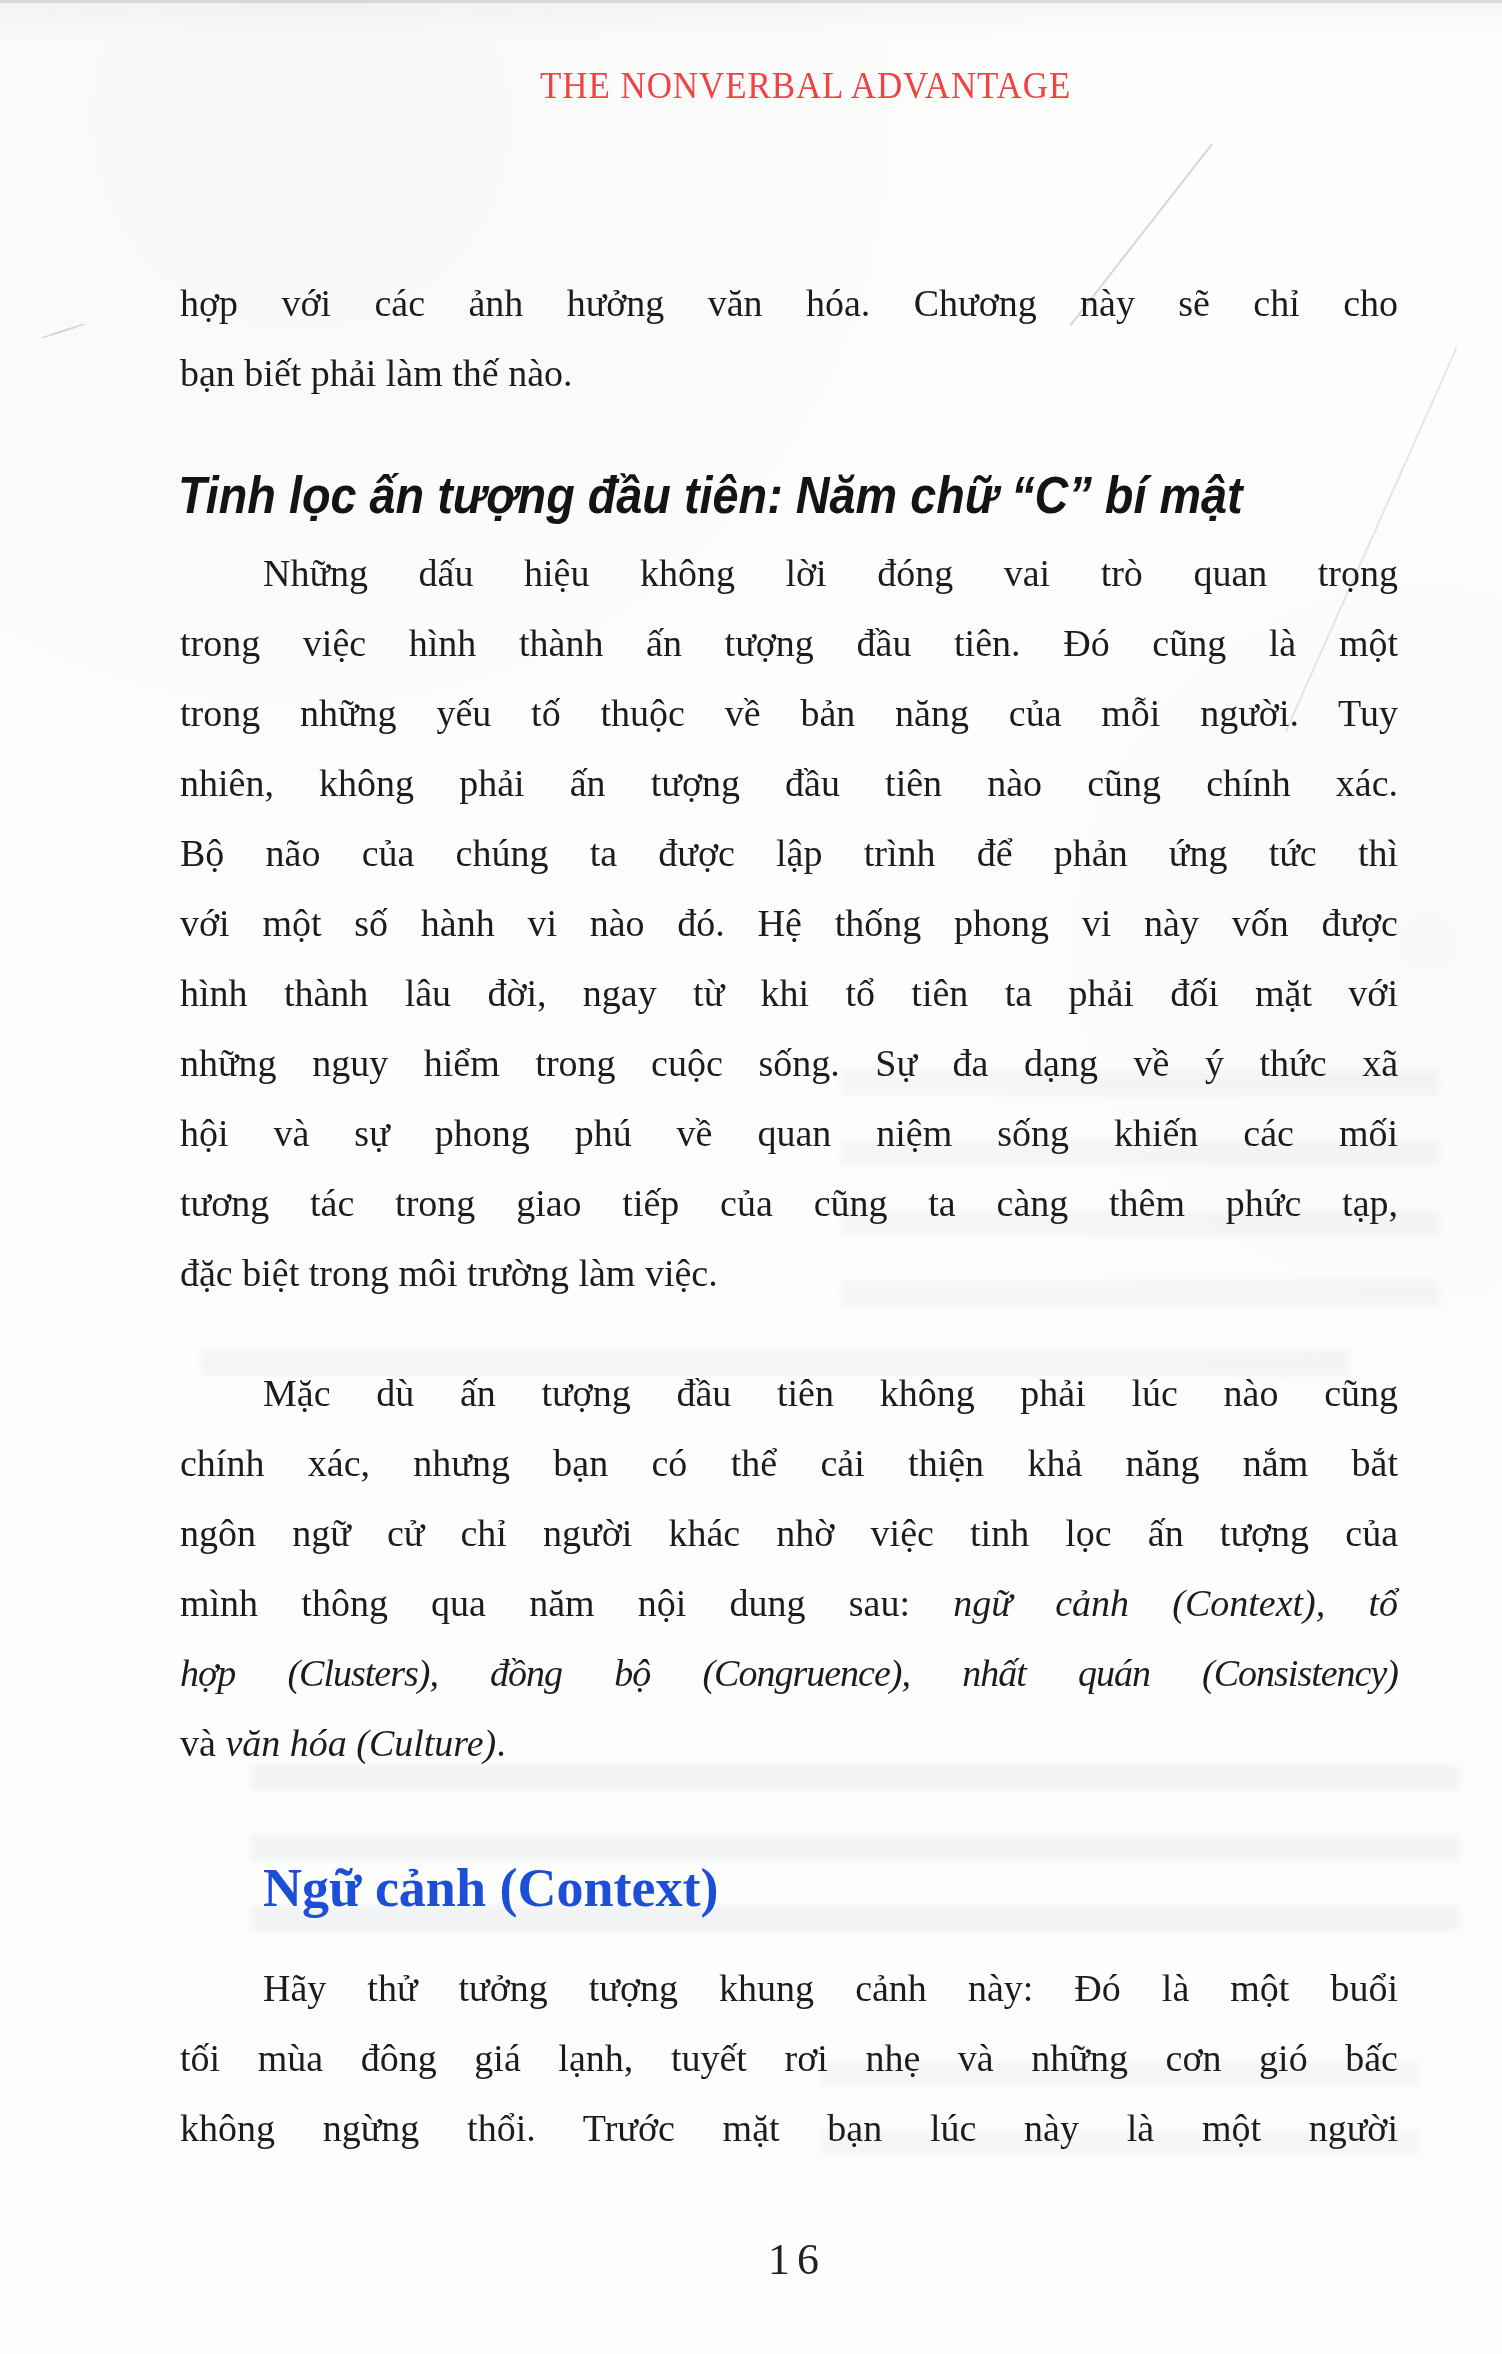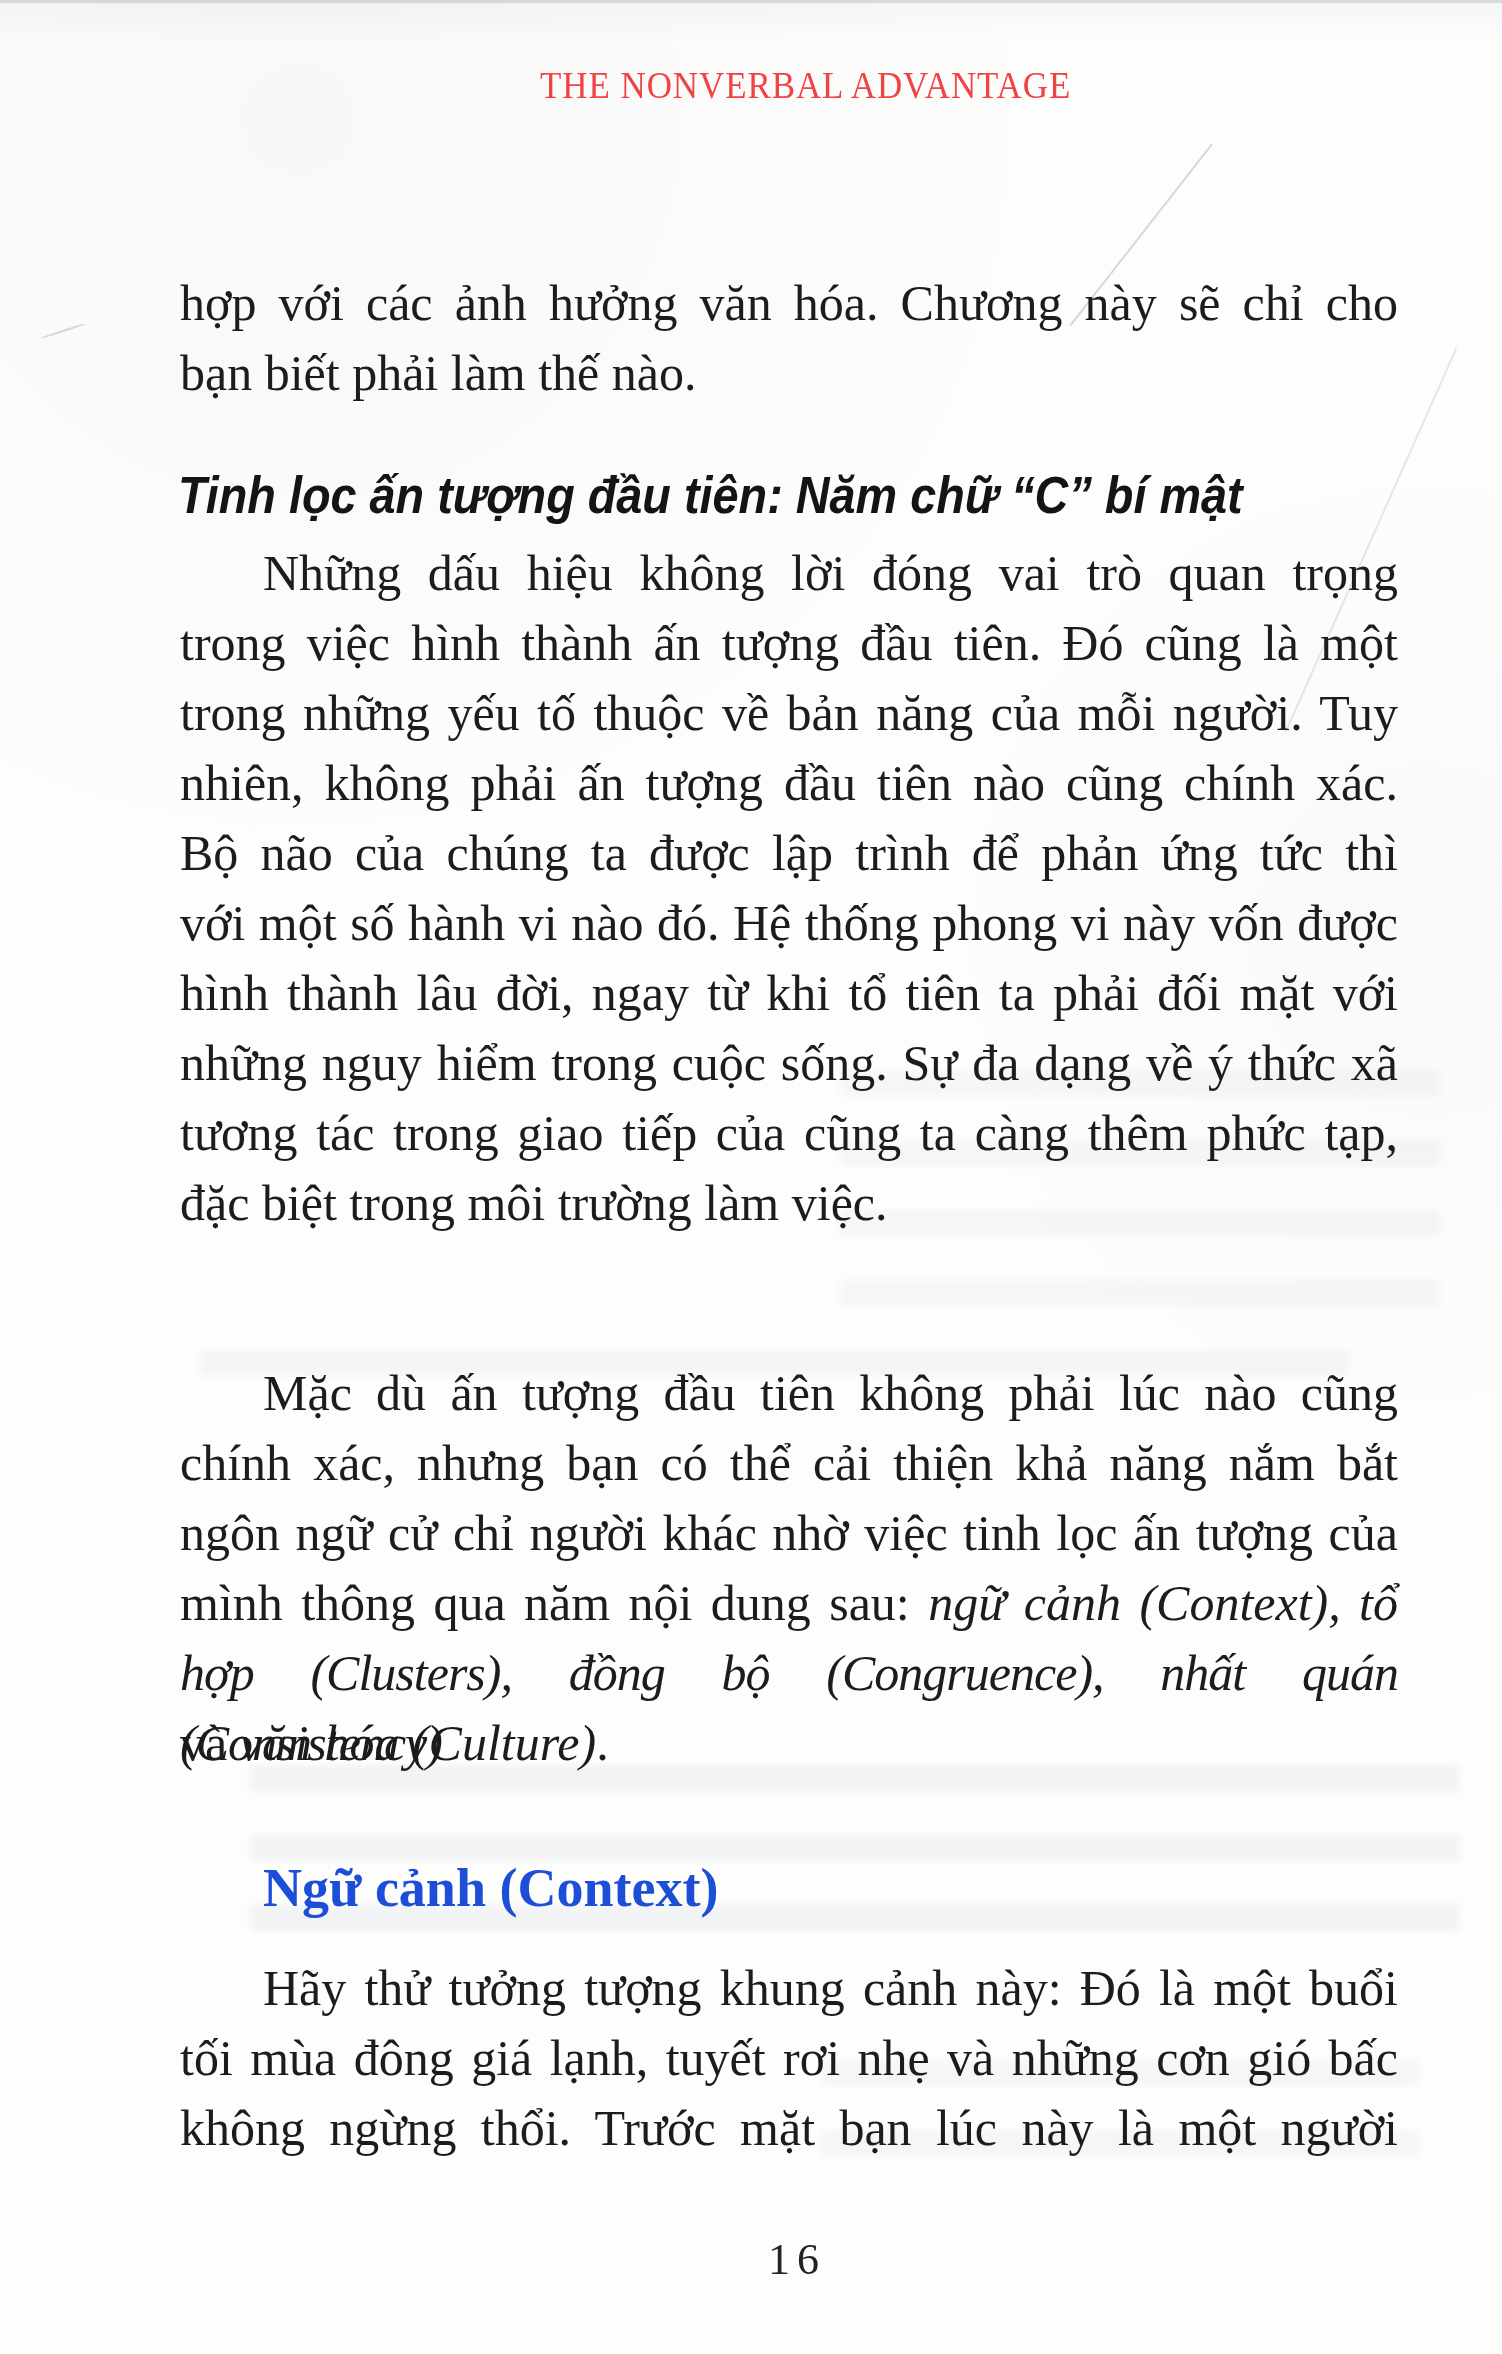--- a/index.html
+++ b/index.html
@@ -21,21 +21,21 @@
       radial-gradient(circle at 95% 40%, rgba(140,150,170,0.04), rgba(0,0,0,0) 25%);
   }
   .running-head{
     position:absolute;top:62px;left:0;width:100%;height:46px;
     text-align:center;font-size:38px;line-height:46px;
     letter-spacing:1px;color:#ef4444;
   }
   .running-head span{display:inline-block;transform:translateX(55px) scaleX(0.92);transform-origin:center;}
   .textcol{position:absolute;left:180px;width:1218px;}
   .line{
-    font-size:50px;line-height:70px;height:70px;
+    font-size:38px;line-height:70px;height:70px;
     text-align:justify;text-align-last:justify;
     white-space:normal;
   }
   .line.last{text-align:right;text-align-last:left;}
   .line.indent{padding-left:83px;}
   .line.tight{letter-spacing:-1px;}
   .italic{font-style:italic;font-family:Liberation Serif, serif;}
   .heading-sans{
     position:absolute;left:178px;top:460px;height:70px;width:1320px;
     font-family:"Liberation Sans", sans-serif;
@@ -99,20 +99,21 @@
 
   <div class="textcol" style="top:538px;">
     <div class="line indent">Những dấu hiệu không lời đóng vai trò quan trọng</div>
     <div class="line">trong việc hình thành ấn tượng đầu tiên. Đó cũng là một</div>
     <div class="line">trong những yếu tố thuộc về bản năng của mỗi người. Tuy</div>
     <div class="line">nhiên, không phải ấn tượng đầu tiên nào cũng chính xác.</div>
     <div class="line">Bộ não của chúng ta được lập trình để phản ứng tức thì</div>
     <div class="line">với một số hành vi nào đó. Hệ thống phong vi này vốn được</div>
     <div class="line">hình thành lâu đời, ngay từ khi tổ tiên ta phải đối mặt với</div>
     <div class="line">những nguy hiểm trong cuộc sống. Sự đa dạng về ý thức xã</div>
+    <div class="line">hội và sự phong phú về quan niệm sống khiến các mối</div>
     <div class="line">tương tác trong giao tiếp của cũng ta càng thêm phức tạp,</div>
     <div class="line last">đặc biệt trong môi trường làm việc.</div>
   </div>
 
   <div class="textcol" style="top:1358px;">
     <div class="line indent">Mặc dù ấn tượng đầu tiên không phải lúc nào cũng</div>
     <div class="line">chính xác, nhưng bạn có thể cải thiện khả năng nắm bắt</div>
     <div class="line">ngôn ngữ cử chỉ người khác nhờ việc tinh lọc ấn tượng của</div>
     <div class="line"><span>mình thông qua năm nội dung sau: </span><span class="italic">ngữ cảnh (Context), tổ</span></div>
     <div class="line tight"><span class="italic">hợp (Clusters), đồng bộ (Congruence), nhất quán (Consistency)</span></div>

